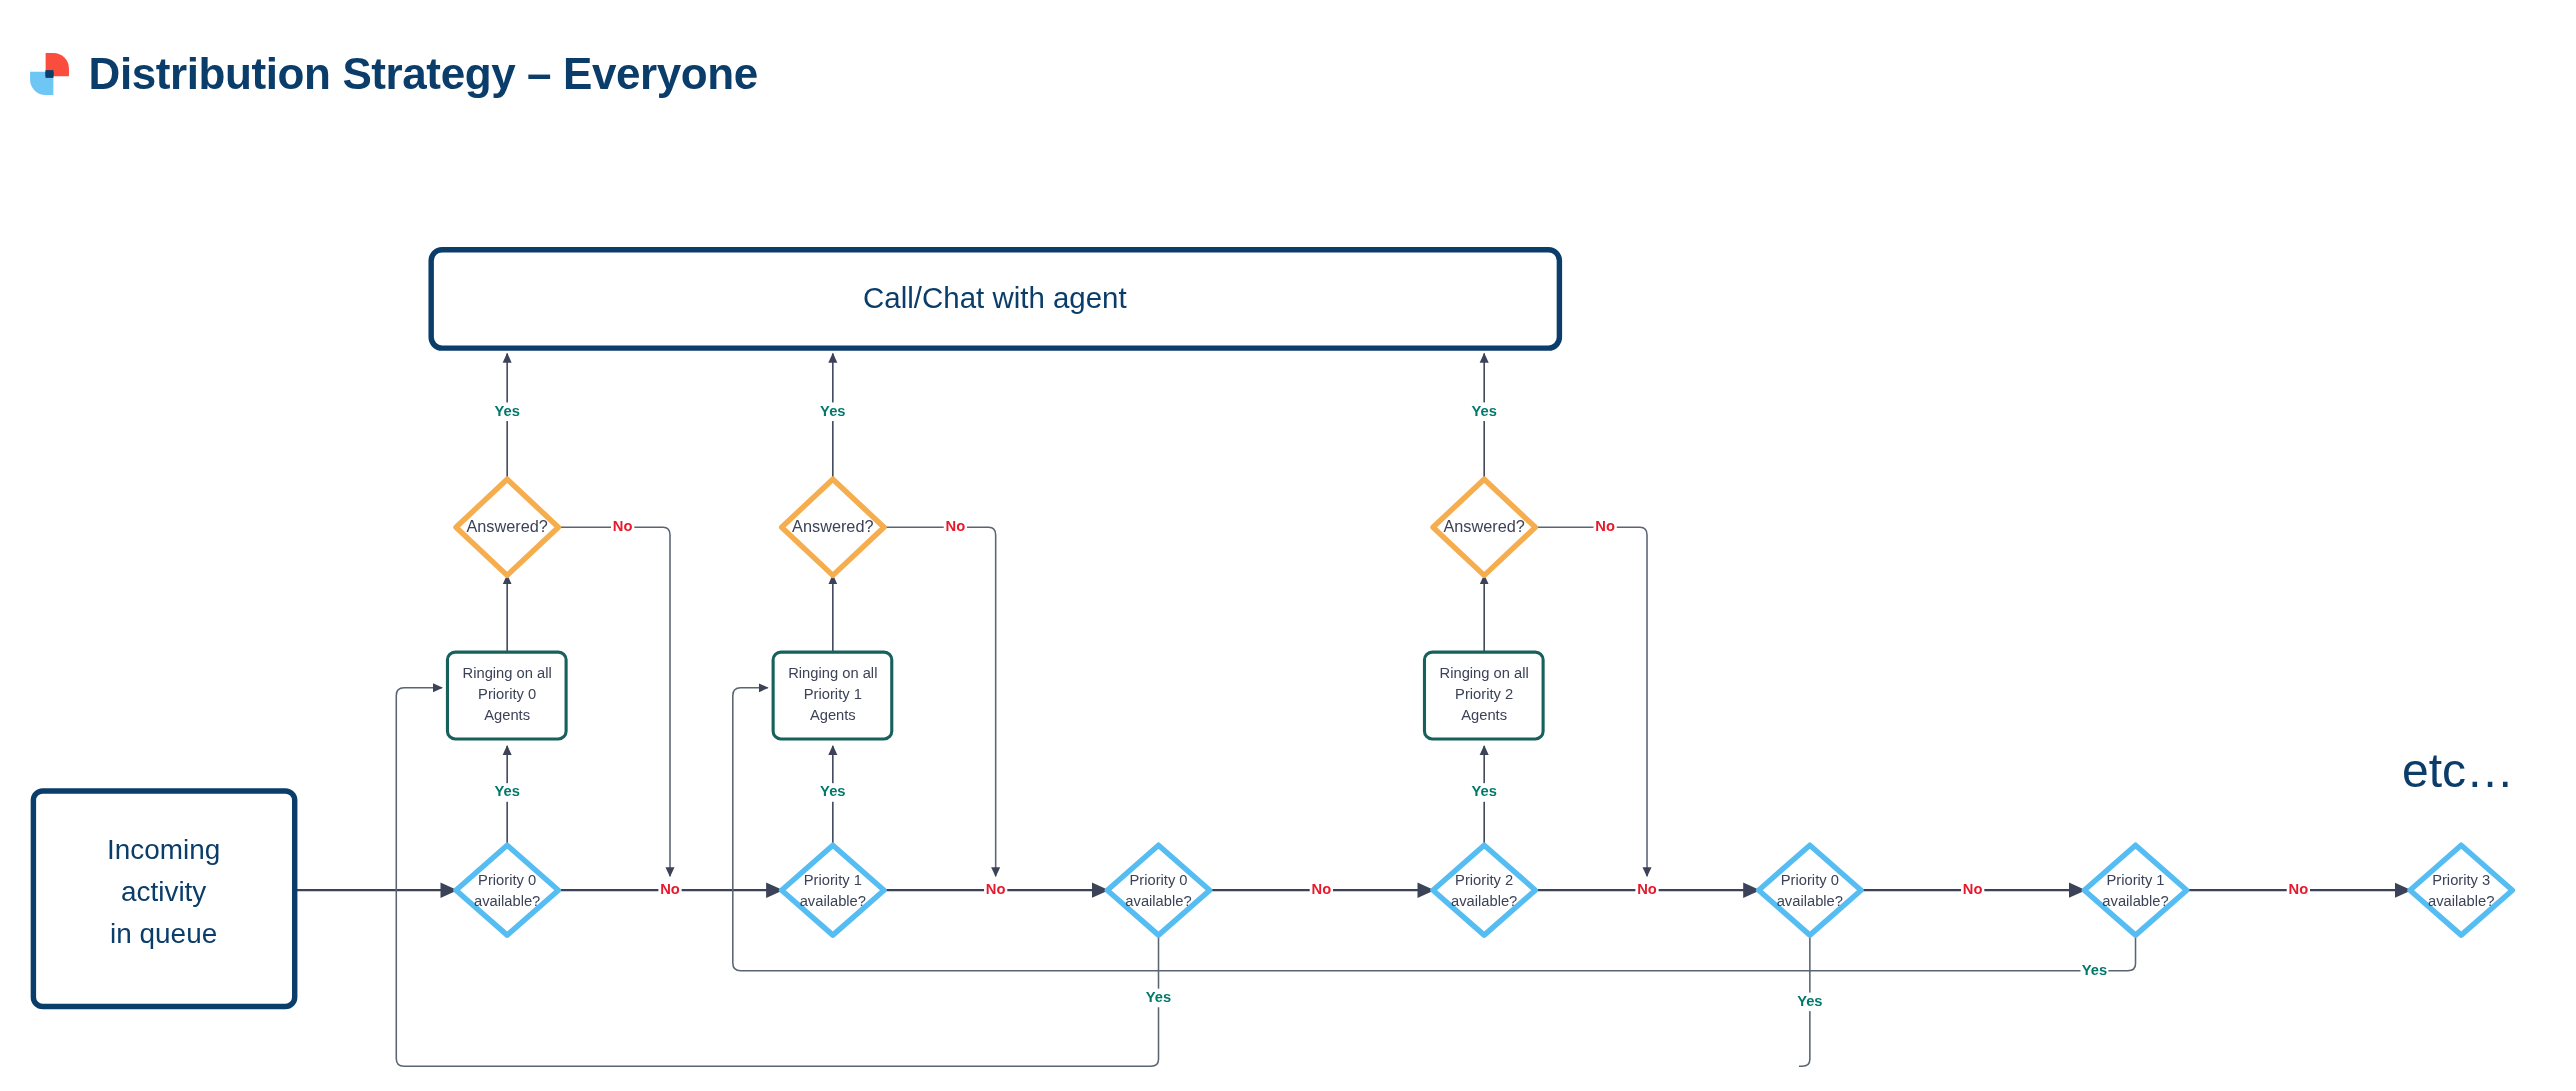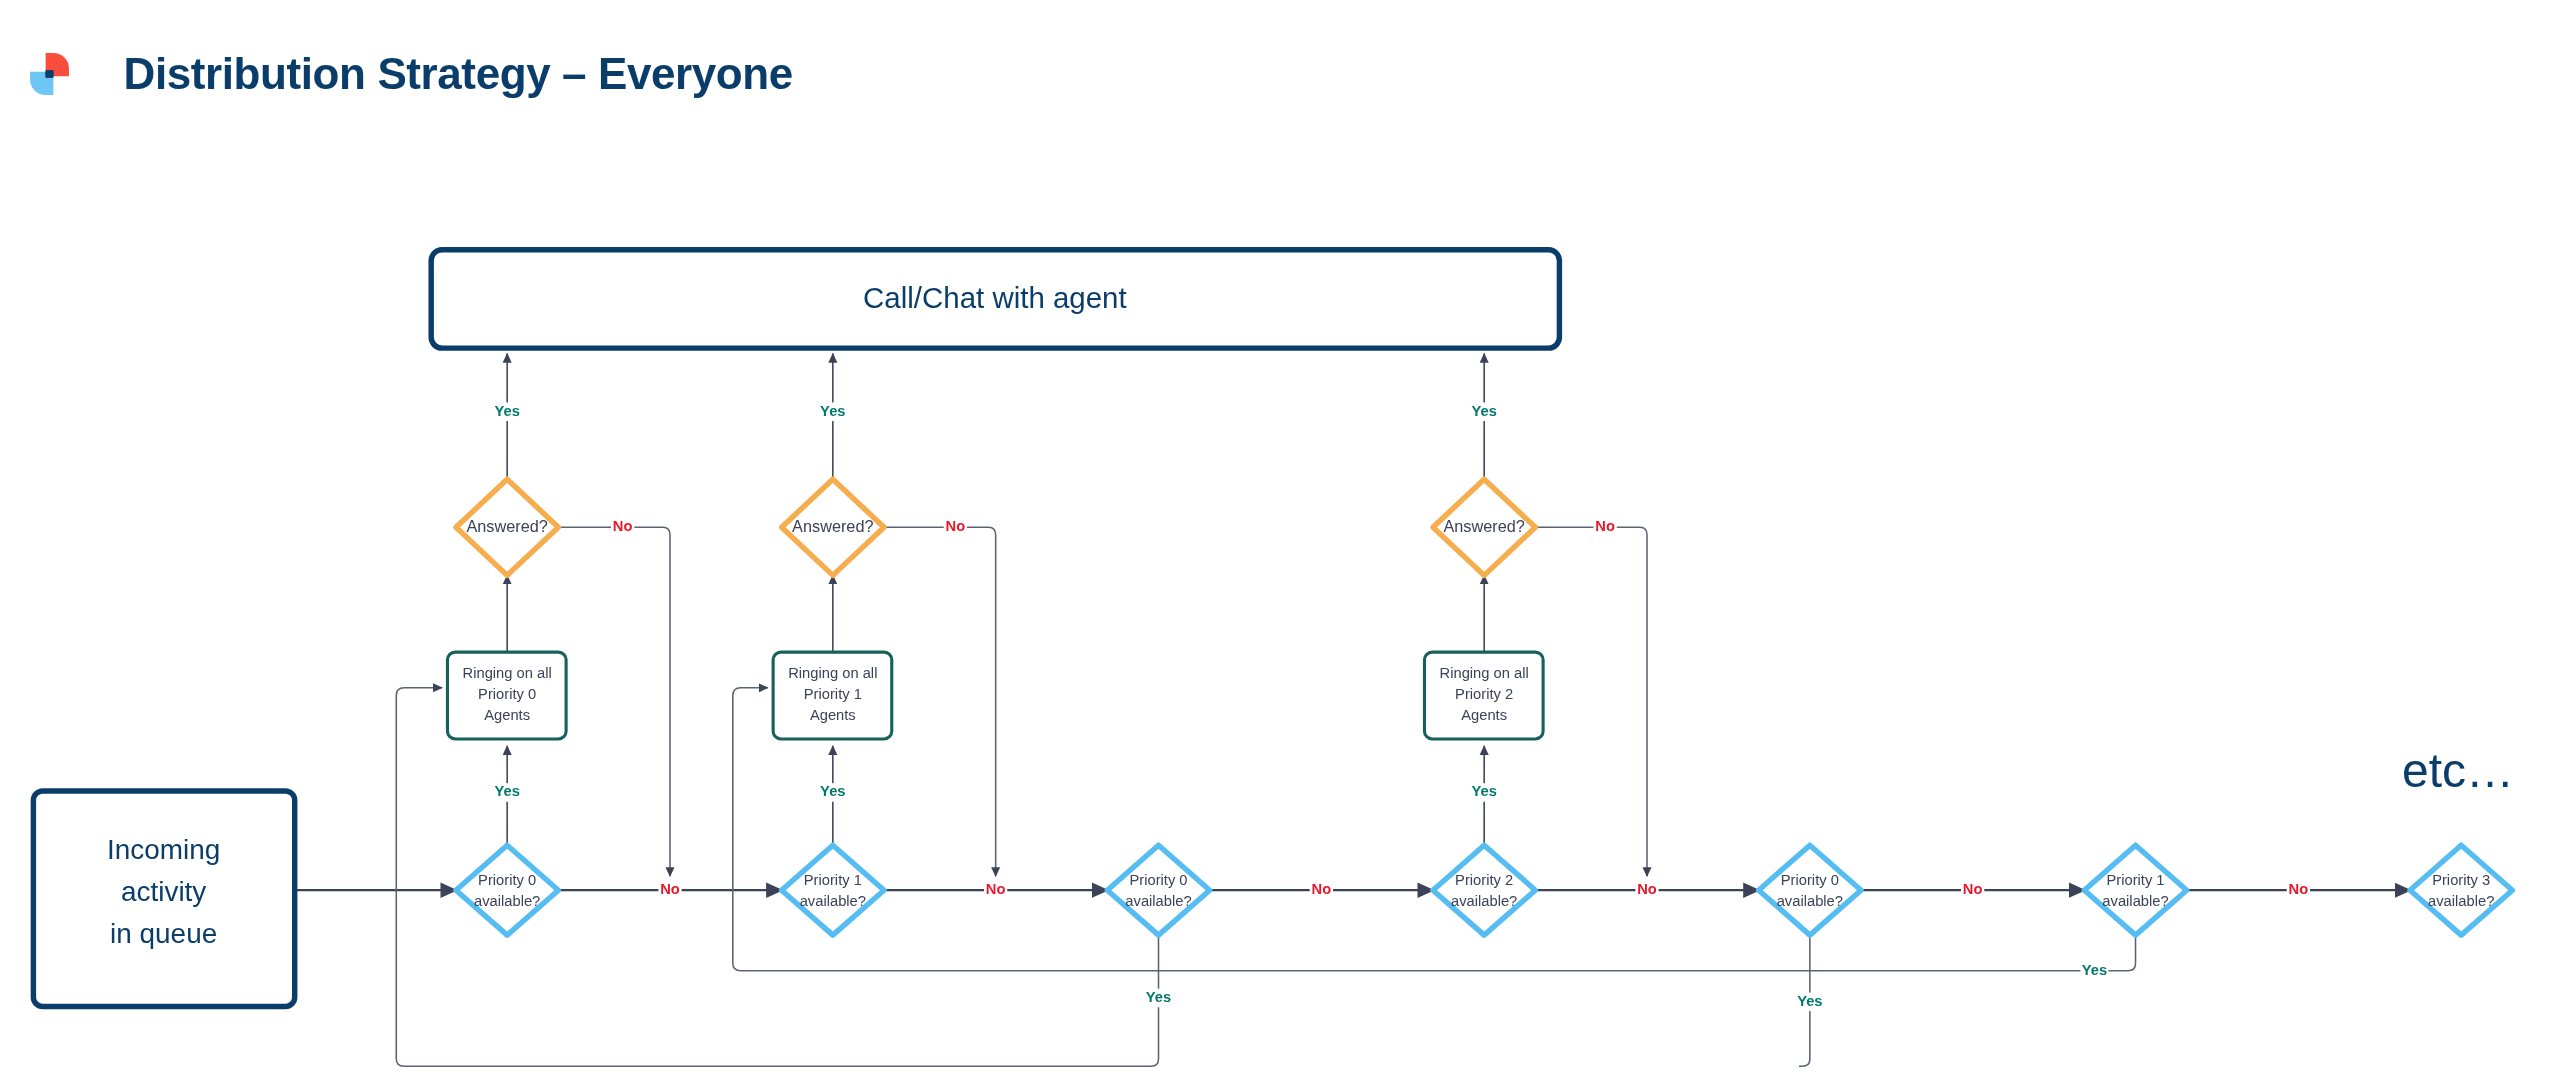--- a/index.html
+++ b/index.html
@@ -22,21 +22,20 @@
   
   #header {
     position: absolute;
     left: 0; top: 0;
     width: 2576px;
     height: 147px;
     display: flex;
     align-items: center;
     padding-left: 29.5px;
     box-sizing: border-box;
-    gap: 35px;
   }
   #logo {
     position: relative;
     width: 39px;
     height: 42px;
     margin-right: 20px;
     flex: none;
   }
   #page-title {
     font-size: 44px;

